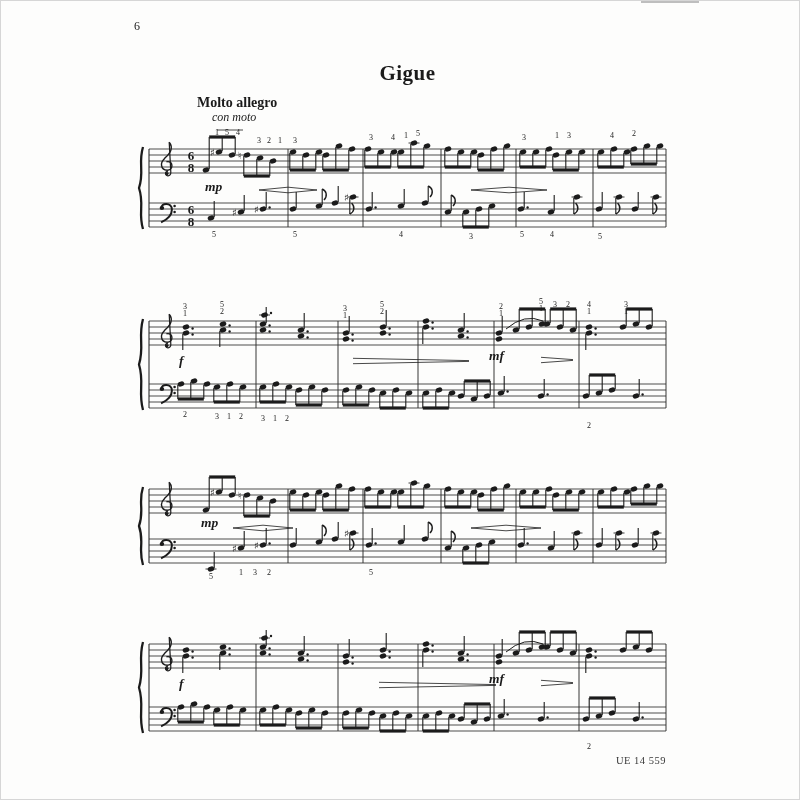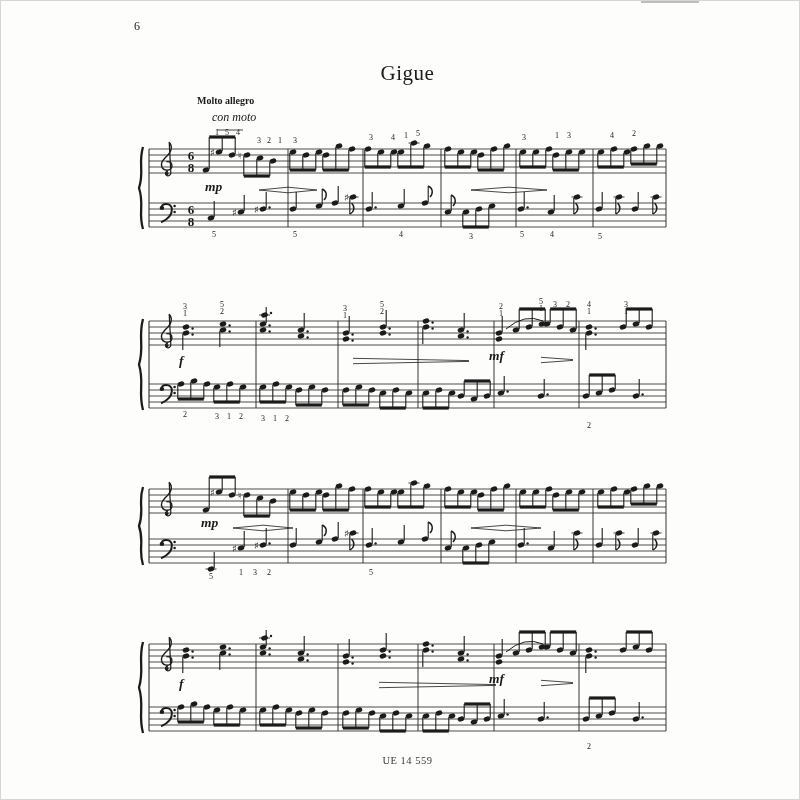--- a/index.html
+++ b/index.html
@@ -3,24 +3,24 @@
 <meta charset="utf-8">
 <style>
   html,body{margin:0;padding:0;background:#e9e9e9;}
   .page{
     position:relative;width:800px;height:800px;margin:0 auto;
     background:#fdfdfc;border:1px solid #d6d6d6;box-sizing:border-box;
     font-family:"Liberation Serif","DejaVu Serif",serif;color:#1b1b1b;overflow:hidden;
   }
   .abs{position:absolute;}
   .page-number{left:133px;top:18px;font-size:12px;}
-  .title{left:148px;width:517px;top:60px;text-align:center;font-size:21px;font-weight:normal;letter-spacing:.5px;}
-  .tempo{left:196px;top:94px;font-size:10px;font-weight:bold;}
+  .title{left:148px;width:517px;top:60px;text-align:center;font-size:21px;font-weight:bold;letter-spacing:.5px;}
+  .tempo{left:196px;top:94px;font-size:14px;font-weight:bold;}
   .tempo-sub{left:211px;top:109px;font-size:12px;font-style:italic;}
-  .catalog{left:148px;width:517px;top:754px;text-align:center;font-size:10.5px;letter-spacing:.5px;color:#3a3a3a;}
+  .catalog{left:148px;width:517px;top:754px;text-align:right;font-size:10.5px;letter-spacing:.5px;color:#3a3a3a;}
   .scan-mark{left:640px;top:0;width:58px;height:2px;background:#8a8a8a;opacity:.55;}
   svg#score{position:absolute;left:0;top:0;}
 </style>
 </head>
 <body>
 
 <div class="page">
   <div class="abs scan-mark"></div>
   <div class="abs page-number">6</div>
   <div class="abs title">Gigue</div>

